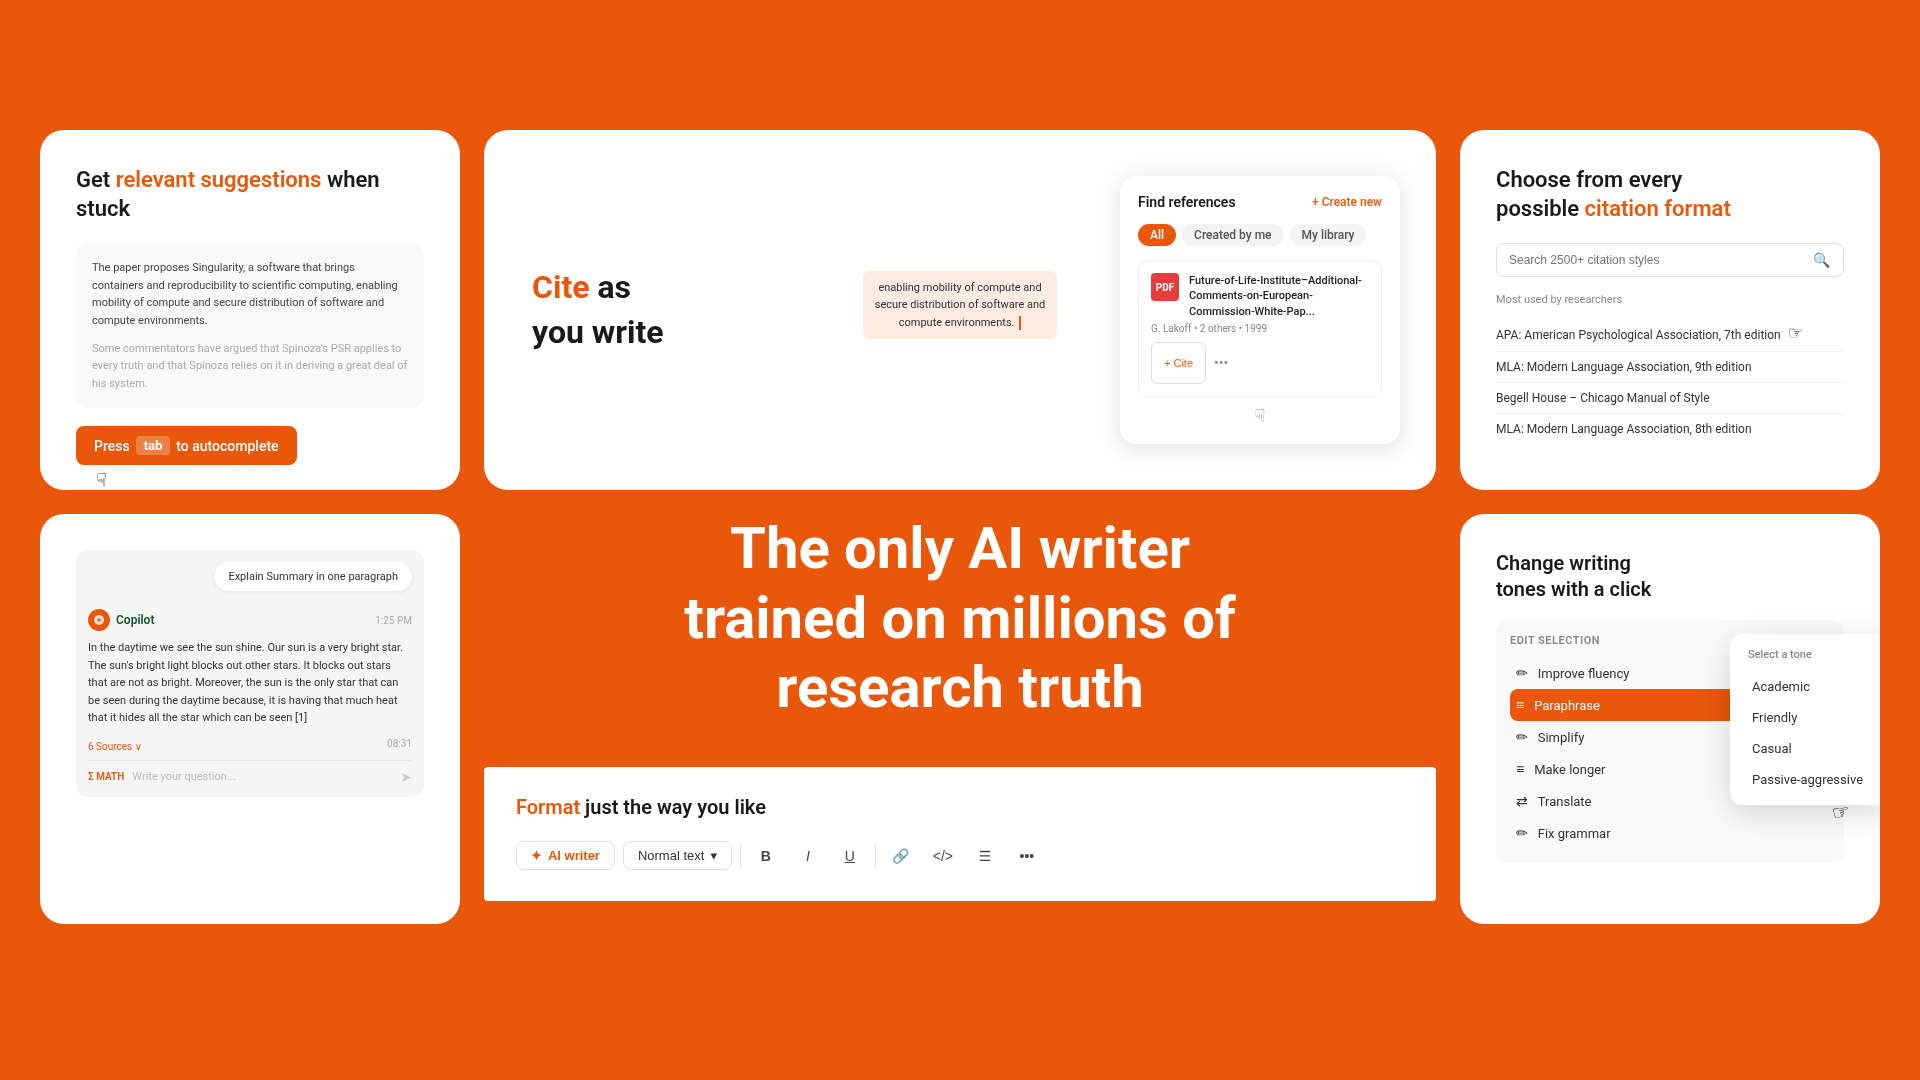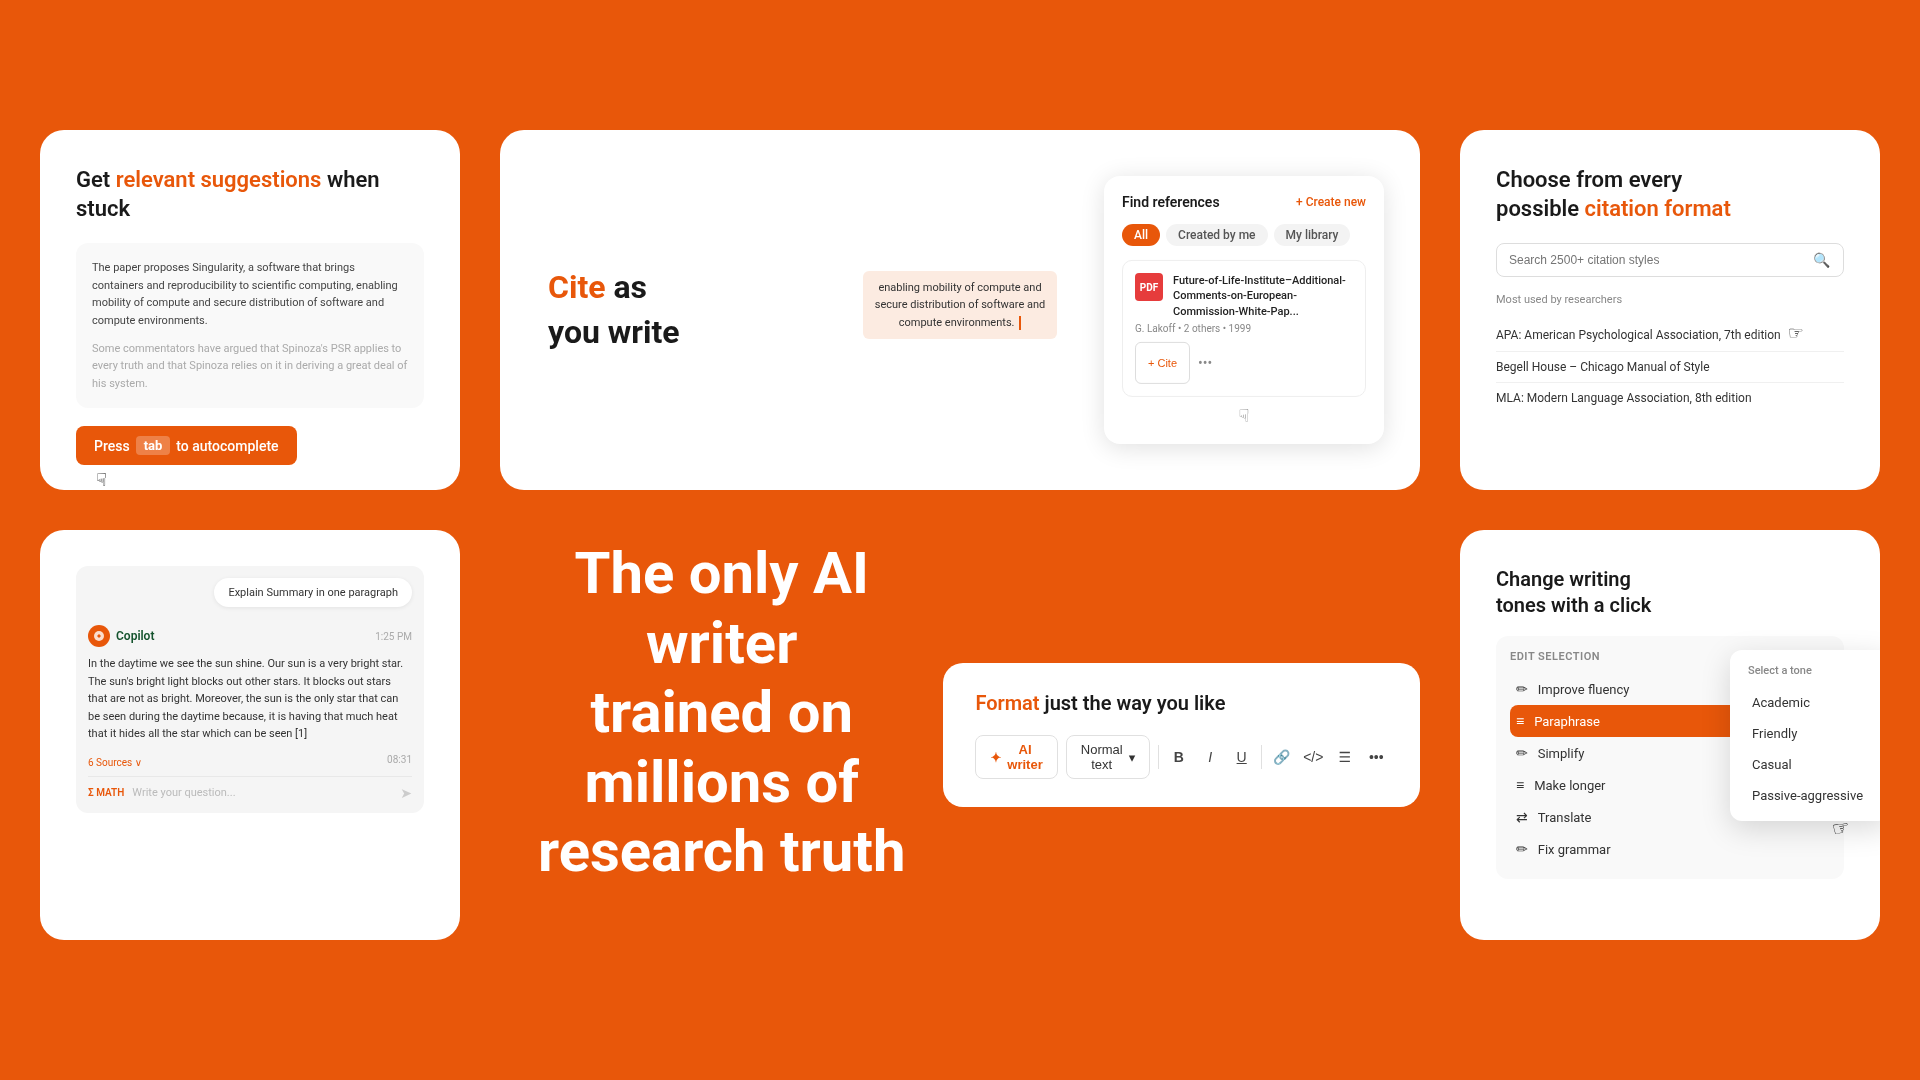--- a/index.html
+++ b/index.html
@@ -11,21 +11,21 @@
       overflow: hidden;
       display: flex;
       align-items: center;
       justify-content: center;
     }
 
     .main-grid {
       display: grid;
       grid-template-columns: 420px 1fr 420px;
       grid-template-rows: 360px 410px;
-      gap: 40px;
+      gap: 24px;
       width: 1840px;
       height: 820px;
     }
 
     .card {
       background: #fff;
       border-radius: 24px;
       padding: 36px;
       overflow: hidden;
     }
@@ -541,21 +541,21 @@
       bottom: 100px;
       font-size: 20px;
       transform: rotate(-10deg);
     }
 
     
     .format-card-bottom {
       grid-column: 2;
       grid-row: 2;
       display: flex;
-      flex-direction: row;
+      flex-direction: column;
       align-items: center;
       justify-content: flex-start;
       padding: 0;
       background: transparent;
     }
   </style>
 </head>
 <body>
 
 <div class="main-grid">
@@ -624,20 +624,21 @@
     <div class="citation-search">
       <input type="text" style="border: none; outline: none; font-size: 12px; color: rgb(136, 136, 136); flex: 1 1 0%;" placeholder="Search 2500+ citation styles">
       <span class="search-icon-inline">🔍</span>
     </div>
     <div class="most-used-label">Most used by researchers</div>
     <div>
       <div class="citation-list-item">
         <span>APA: American Psychological Association, 7th edition</span>
         <span class="cursor-pointer">☞</span>
       </div>
+      <div class="citation-list-item">MLA: Modern Language Association, 9th edition</div>
       <div class="citation-list-item">Begell House – Chicago Manual of Style</div>
       <div class="citation-list-item">MLA: Modern Language Association, 8th edition</div>
     </div>
   </div>
 
   <div class="card card-4">
     <div class="chat-container">
       <div style="text-align:right; margin-bottom:8px;">
         <span class="chat-prompt">Explain Summary in one paragraph</span>
       </div>
@@ -669,21 +670,21 @@
   </div>
 
   <div class="format-card-bottom">
     <div style="padding: 0 0 20px 0; width:100%;">
       <h1 class="hero-text">
         <span>The only AI writer</span><br>
         <span>trained on millions of</span><br>
         <span>research truth</span>
       </h1>
     </div>
-    <div class="card" style="width:100%; padding:28px 32px; border-radius:20px;">
+    <div class="card" style="width:100%; padding:28px 32px; border-radius:4px;">
       <div class="format-title">
         <span class="highlight-orange">Format</span><span> just the way you like</span>
       </div>
       <div class="toolbar">
         <button class="toolbar-btn ai-btn">
           <span style="color:#E8570A;">✦</span>
           <span>AI writer</span>
         </button>
         <button class="toolbar-btn normal-text-btn">
           <span>Normal text</span>

